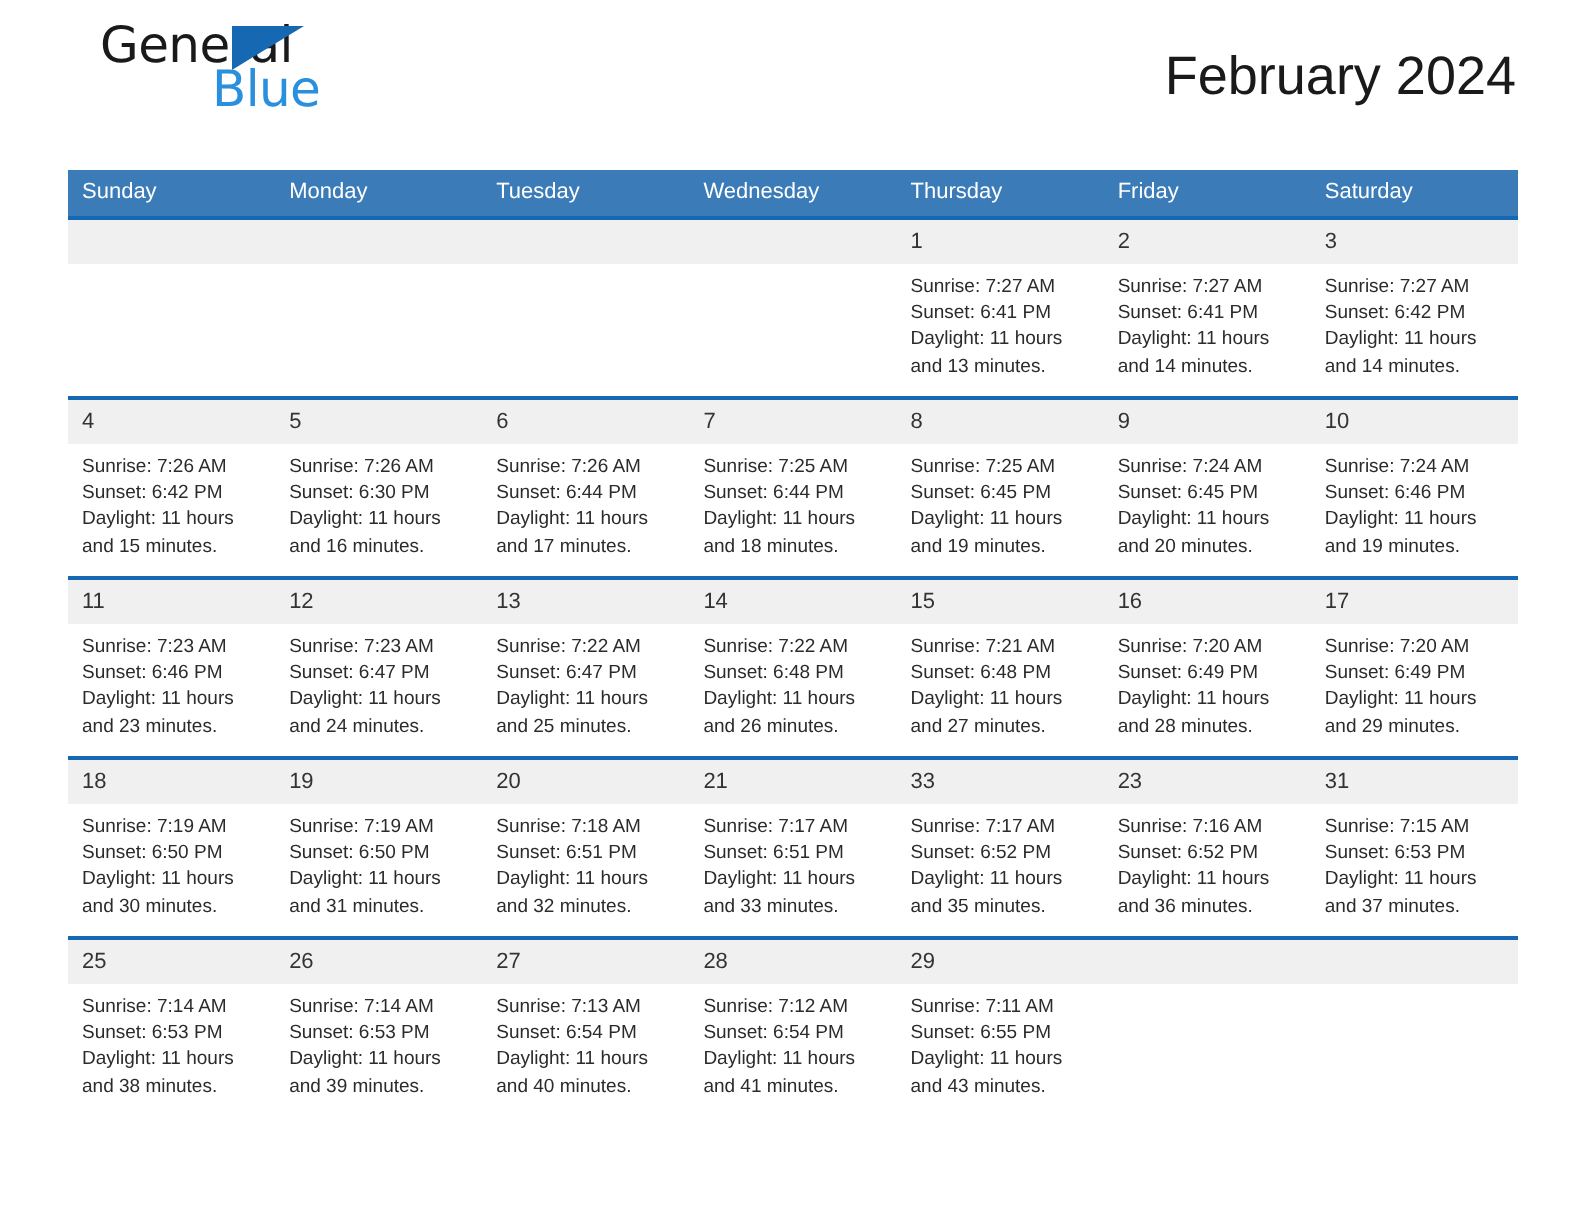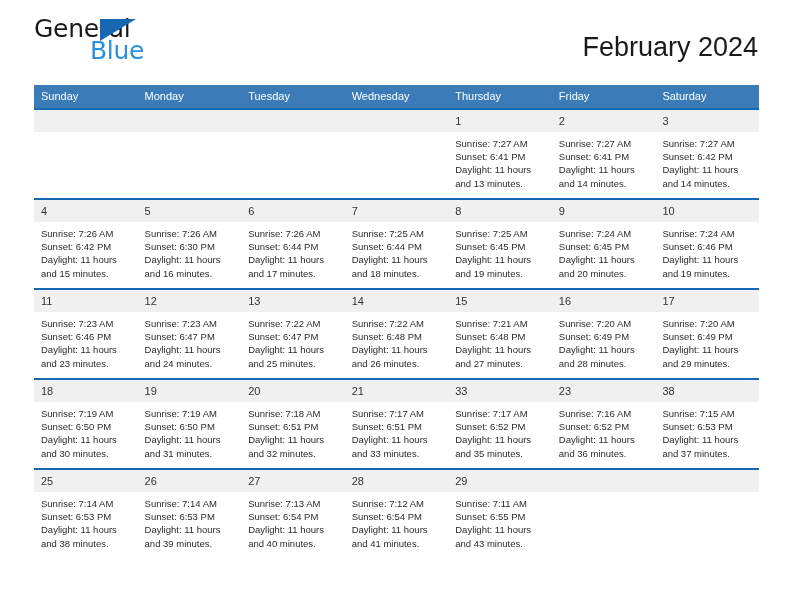--- a/index.html
+++ b/index.html
@@ -20,22 +20,23 @@
     height: 612px;
     box-sizing: border-box;
     padding: 0 34px;
   }
 
   
   .topbar {
     position: relative;
     height: 72px;
     display: flex;
-    align-items: center;
+    align-items: flex-start;
     justify-content: space-between;
+    margin-left: 16px;
   }
   .brand {
     position: relative;
     margin-top: 8px;
     width: 130px;
     height: 52px;
     user-select: none;
   }
   .brand-general {
     position: absolute;
@@ -382,21 +383,21 @@
           <td>
             <div class="daynum">23</div>
             <div class="info">
               <div>Sunrise: 7:16 AM</div>
               <div>Sunset: 6:52 PM</div>
               <div>Daylight: 11 hours</div>
               <div>and 36 minutes.</div>
             </div>
           </td>
           <td>
-            <div class="daynum">38</div>
+            <div class="daynum">31</div>
             <div class="info">
               <div>Sunrise: 7:15 AM</div>
               <div>Sunset: 6:53 PM</div>
               <div>Daylight: 11 hours</div>
               <div>and 37 minutes.</div>
             </div>
           </td>
         </tr>
         <tr class="week-row">
           <td>

